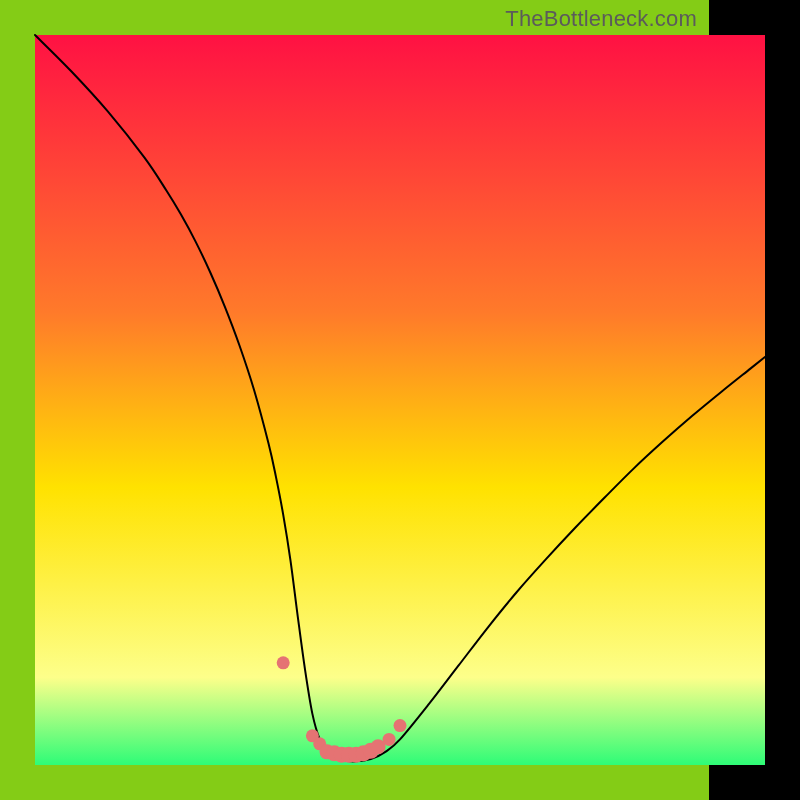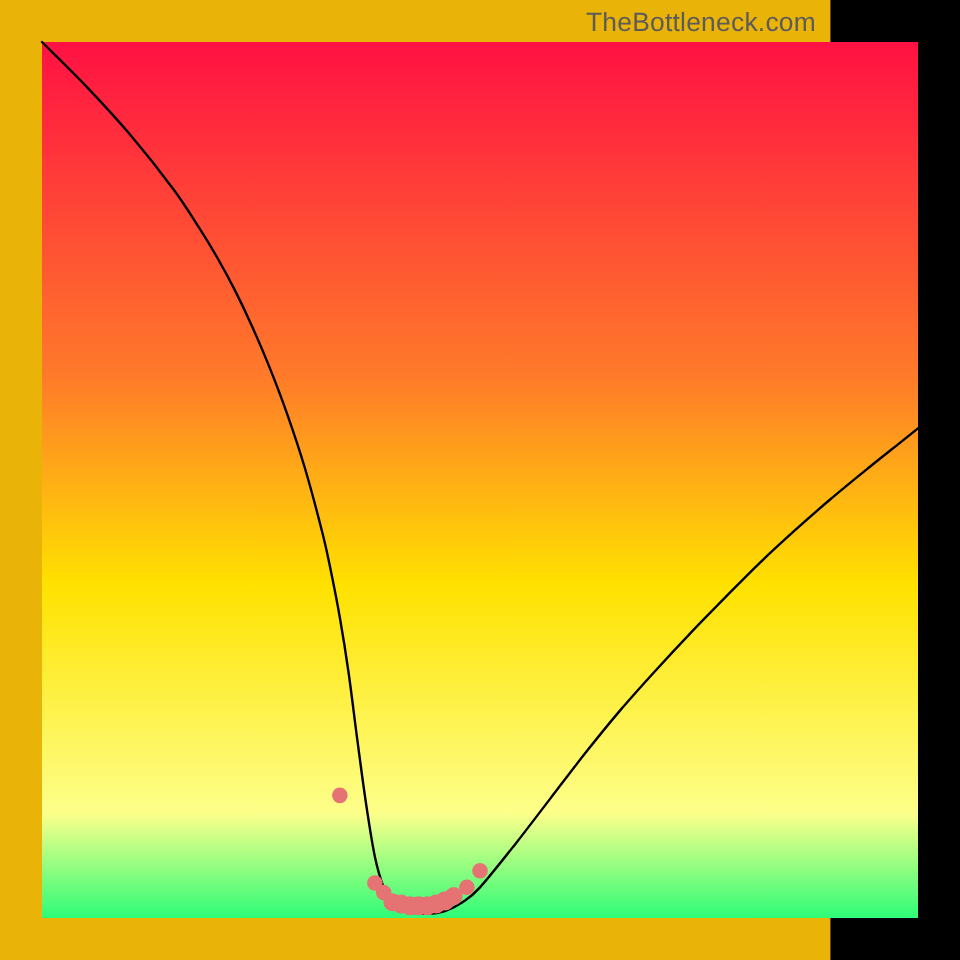--- a/index.html
+++ b/index.html
@@ -7,21 +7,22 @@
     padding: 0;
     width: 800px;
     height: 800px;
     background: #000;
     overflow: hidden;
   }
   .frame {
     position: relative;
     width: 692px;
     height: 800px;
-    background: #eab308;
+    background: #84cc16;
+    padding-left: 17px;
   }
   .watermark {
     position: absolute;
     top: 6px;
     right: 12px;
     font-family: Arial, Helvetica, sans-serif;
     font-size: 22px;
     font-weight: 500;
     color: #5b5b5b;
     letter-spacing: 0.2px;

